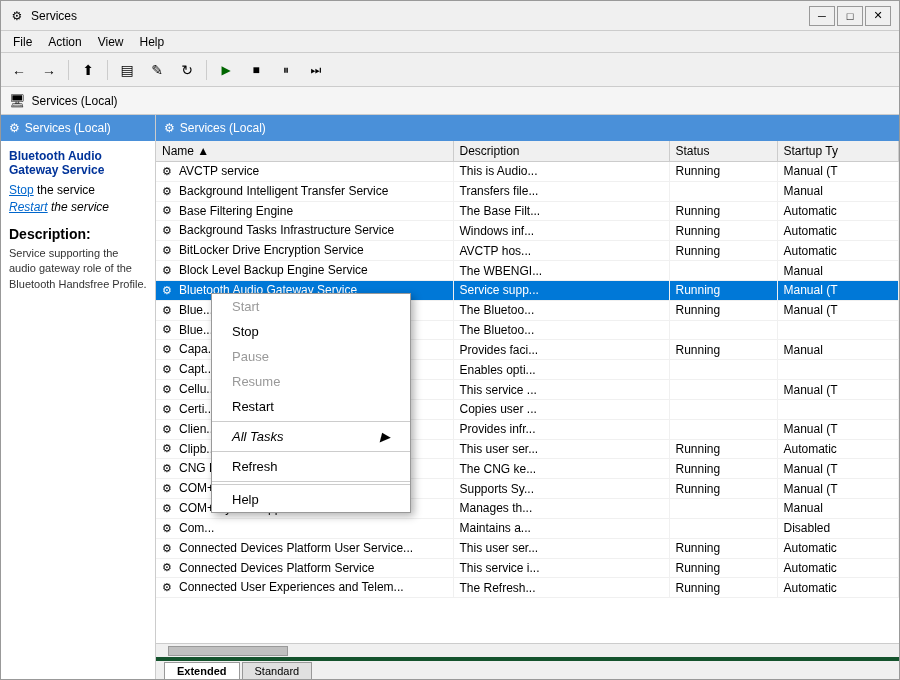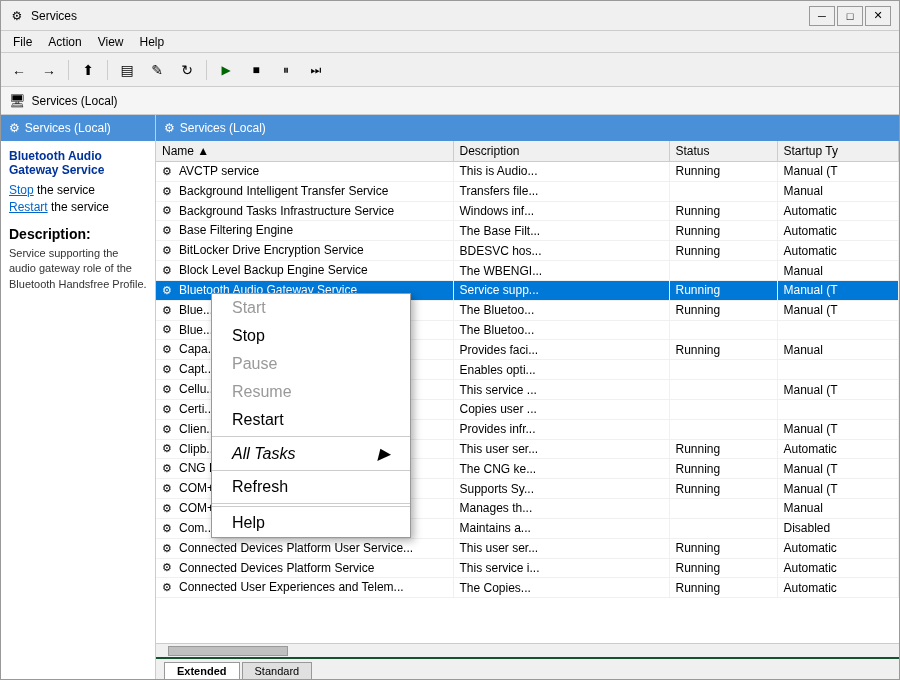--- a/index.html
+++ b/index.html
@@ -129,21 +129,21 @@
       padding: 2px 6px;
       border-right: 1px solid #f0f0f0;
       white-space: nowrap;
       overflow: hidden;
       text-overflow: ellipsis;
       max-width: 200px;
     }
     .tabs-bar {
       height: 22px;
       background: #f0f0f0;
-      border-top: 2px solid #14532d;
+      border-top: 4px solid #14532d;
       display: flex;
       align-items: flex-end;
       padding-left: 8px;
     }
     .tab {
       padding: 2px 12px;
       border: 1px solid #999;
       border-bottom: none;
       background: #e0e0e0;
       cursor: pointer;
@@ -157,21 +157,21 @@
     
     .context-menu {
       position: absolute;
       top: 178px;
       left: 55px;
       width: 200px;
       background: #fff;
       border: 1px solid #999;
       box-shadow: 3px 3px 8px rgba(0,0,0,0.3);
       z-index: 100;
-      font-size: 16px;
+      font-size: 13px;
     }
     .context-menu-item {
       padding: 5px 20px;
       cursor: pointer;
       display: flex;
       align-items: center;
       justify-content: space-between;
     }
     .context-menu-item.disabled {
       color: #999;
@@ -266,21 +266,21 @@
     <div style="width:155px;min-width:155px;border-right:1px solid #ccc;background:#fff;display:flex;flex-direction:column;">
       <div style="height:26px;background:#4a90d9;display:flex;align-items:center;padding:0 8px;color:white;font-size:12px;">
         <span style="margin-right:5px;">⚙</span>
         <span>Services (Local)</span>
       </div>
       <div style="padding:8px;">
         <div style="font-size:12px;font-weight:bold;color:#003399;margin-bottom:6px;">Bluetooth Audio Gateway Service</div>
         <div style="margin-bottom:3px;">
           <a style="color:#0066cc;text-decoration:underline;cursor:pointer;font-size:12px;">Stop</a><span> the service</span>
         </div>
-        <div style="margin-bottom:3px;">
+        <div style="margin-bottom:3px;font-style:italic;">
           <a style="color:#0066cc;text-decoration:underline;cursor:pointer;font-size:12px;">Restart</a><span> the service</span>
         </div>
         <div style="margin-top:12px;">
           <div style="font-weight:bold;font-size:14px;margin-bottom:4px;">Description:</div>
           <div style="font-size:11px;color:#333;line-height:1.4;">Service supporting the audio gateway role of the Bluetooth Handsfree Profile.</div>
         </div>
       </div>
     </div>
 
     <div style="flex:1;display:flex;flex-direction:column;overflow:hidden;position:relative;">
@@ -307,34 +307,34 @@
                 <td>Running</td>
                 <td>Manual (T</td>
               </tr>
               <tr>
                 <td><span style="display:inline-block;width:14px;height:14px;margin-right:3px;vertical-align:middle;font-size:11px;">⚙</span>Background Intelligent Transfer Service</td>
                 <td>Transfers file...</td>
                 <td></td>
                 <td>Manual</td>
               </tr>
               <tr>
+                <td><span style="display:inline-block;width:14px;height:14px;margin-right:3px;vertical-align:middle;font-size:11px;">⚙</span>Base Filtering Engine</td>
+                <td>The Base Filt...</td>
+                <td>Running</td>
+                <td>Automatic</td>
+              </tr>
+              <tr>
                 <td><span style="display:inline-block;width:14px;height:14px;margin-right:3px;vertical-align:middle;font-size:11px;">⚙</span>Background Tasks Infrastructure Service</td>
                 <td>Windows inf...</td>
                 <td>Running</td>
                 <td>Automatic</td>
               </tr>
               <tr>
-                <td><span style="display:inline-block;width:14px;height:14px;margin-right:3px;vertical-align:middle;font-size:11px;">⚙</span>Base Filtering Engine</td>
-                <td>The Base Filt...</td>
-                <td>Running</td>
-                <td>Automatic</td>
-              </tr>
-              <tr>
                 <td><span style="display:inline-block;width:14px;height:14px;margin-right:3px;vertical-align:middle;font-size:11px;">⚙</span>BitLocker Drive Encryption Service</td>
-                <td>BDESVC hos...</td>
+                <td>AVCTP hos...</td>
                 <td>Running</td>
                 <td>Automatic</td>
               </tr>
               <tr>
                 <td><span style="display:inline-block;width:14px;height:14px;margin-right:3px;vertical-align:middle;font-size:11px;">⚙</span>Block Level Backup Engine Service</td>
                 <td>The WBENGI...</td>
                 <td></td>
                 <td>Manual</td>
               </tr>
               <tr class="selected">
@@ -422,21 +422,21 @@
                 <td>Automatic</td>
               </tr>
               <tr>
                 <td><span style="display:inline-block;width:14px;height:14px;margin-right:3px;vertical-align:middle;font-size:11px;">⚙</span>Connected Devices Platform Service</td>
                 <td>This service i...</td>
                 <td>Running</td>
                 <td>Automatic</td>
               </tr>
               <tr>
                 <td><span style="display:inline-block;width:14px;height:14px;margin-right:3px;vertical-align:middle;font-size:11px;">⚙</span>Connected User Experiences and Telem...</td>
-                <td>The Copies...</td>
+                <td>The Refresh...</td>
                 <td>Running</td>
                 <td>Automatic</td>
               </tr>
             </tbody>
         </table>
       </div>
 
       <div class="bottom-scrollbar">
         <div class="hscroll-track">
           <div class="hscroll-thumb"></div>

